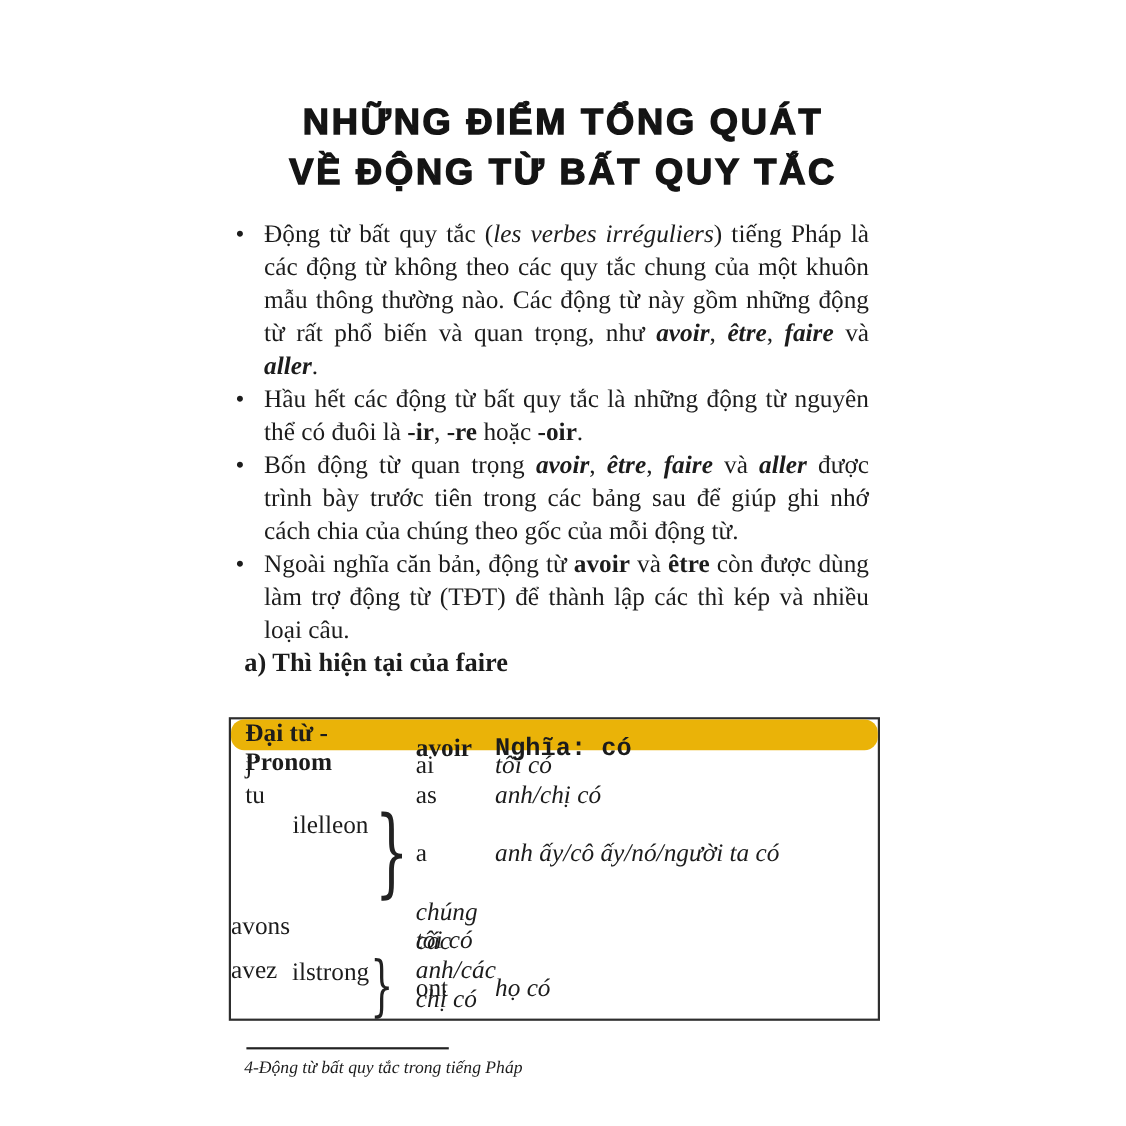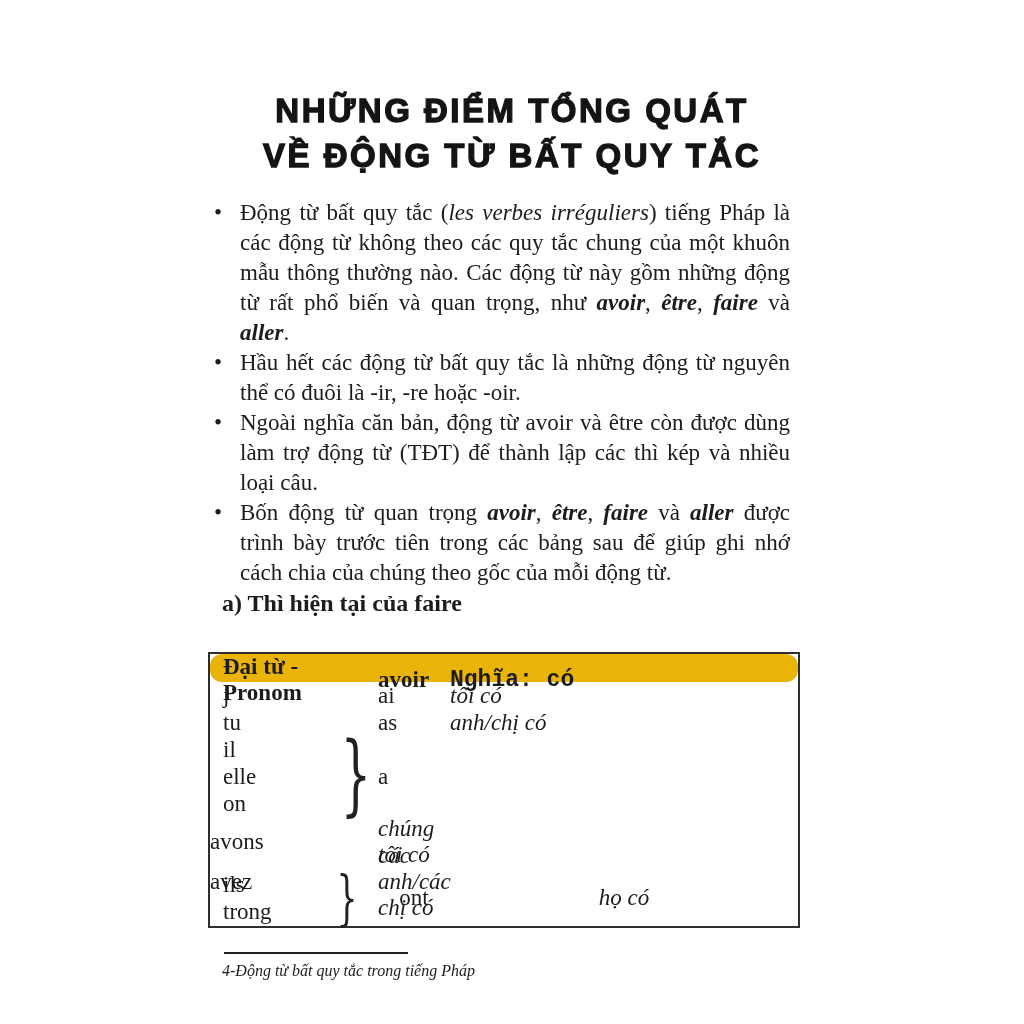--- a/index.html
+++ b/index.html
@@ -46,21 +46,21 @@
     padding-left:28px;
     margin:0;
   }
   .bullets li::before{
     content:"\2022";
     position:absolute;
     left:2px;top:0;
     font-size:23px;
   }
   .it{font-style:italic;}
-  .b{font-weight:normal;}
+  .b{font-weight:bold;}
   .bi{font-weight:bold;font-style:italic;}
   
   .section-heading{
     position:absolute;
     top:590px;left:222px;
     margin:0;
     font-size:24px;
     font-weight:bold;
   }
   
@@ -78,27 +78,27 @@
     align-items:center;
   }
   .thead{
     height:28px;
     background:#eab308;
     font-weight:bold;
     border-radius:12px;
   }
   .h27{height:27px;}
   .hg3{height:80px;}
-  .hg2{height:56px;text-align:center;}
+  .hg2{height:56px;}
   .c1{padding-left:13px;position:relative;align-self:stretch;display:flex;align-items:center;}
   .c2,.c3{font-size:23px;}
   .c1{font-size:23px;}
   .c3{font-style:italic;}
   .thead .c3{font-style:normal;font-family:Liberation Mono, monospace;}
-  .stack{flex-direction:column;align-items:flex-start;justify-content:center;line-height:27px;}
+  .stack{flex-direction:row;align-items:flex-start;justify-content:center;line-height:27px;}
   .brace{
     position:absolute;
     left:118px;
     top:50%;
     transform:translateY(-52%) scale(0.55,1);
     transform-origin:center;
     font-family:"DejaVu Serif", serif;
     font-weight:normal;
     color:#222;
     line-height:1;
@@ -125,22 +125,22 @@
 <div class="page">
 
   <h1 class="title">
     <span class="title-line">NHỮNG ĐIỂM TỔNG QUÁT</span>
     <span class="title-line">VỀ ĐỘNG TỪ BẤT QUY TẮC</span>
   </h1>
 
   <ul class="bullets">
     <li><span>Động từ bất quy tắc (</span><span class="it">les verbes irréguliers</span><span>) tiếng Pháp là các động từ không theo các quy tắc chung của một khuôn mẫu thông thường nào. Các động từ này gồm những động từ rất phổ biến và quan trọng, như </span><span class="bi">avoir</span><span>, </span><span class="bi">être</span><span>, </span><span class="bi">faire</span><span> và </span><span class="bi">aller</span><span>.</span></li>
     <li><span>Hầu hết các động từ bất quy tắc là những động từ nguyên thể có đuôi là </span><span class="b">-ir</span><span>, </span><span class="b">-re</span><span> hoặc </span><span class="b">-oir</span><span>.</span></li>
+    <li><span>Bốn động từ quan trọng </span><span class="bi">avoir</span><span>, </span><span class="bi">être</span><span>, </span><span class="bi">faire</span><span> và </span><span class="bi">aller</span><span> được trình bày trước tiên trong các bảng sau để giúp ghi nhớ cách chia của chúng theo gốc của mỗi động từ.</span></li>
     <li><span>Ngoài nghĩa căn bản, động từ </span><span class="b">avoir</span><span> và </span><span class="b">être</span><span> còn được dùng làm trợ động từ (TĐT) để thành lập các thì kép và nhiều loại câu.</span></li>
-    <li><span>Bốn động từ quan trọng </span><span class="bi">avoir</span><span>, </span><span class="bi">être</span><span>, </span><span class="bi">faire</span><span> và </span><span class="bi">aller</span><span> được trình bày trước tiên trong các bảng sau để giúp ghi nhớ cách chia của chúng theo gốc của mỗi động từ.</span></li>
   </ul>
 
   <h2 class="section-heading">a) Thì hiện tại của faire</h2>
 
   <div class="verb-table">
     <div class="trow thead">
       <div class="c1">Đại từ - Pronom</div>
       <div class="c2">avoir</div>
       <div class="c3">Nghĩa: có</div>
     </div>
@@ -162,20 +162,21 @@
     </div>
 
     <div class="trow hg3">
       <div class="c1 stack">
         <span>il</span>
         <span>elle</span>
         <span>on</span>
         <span class="brace b3">}</span>
       </div>
       <div class="c2">a</div>
+      <div class="c3">anh ấy/cô ấy/nó/người ta có</div>
     </div>
 
     <div class="trow h27">
       <div class="c2">avons</div>
       <div class="c3">chúng tôi có</div>
     </div>
 
     <div class="trow h27">
       <div class="c2">avez</div>
       <div class="c3">các anh/các chị có</div>

